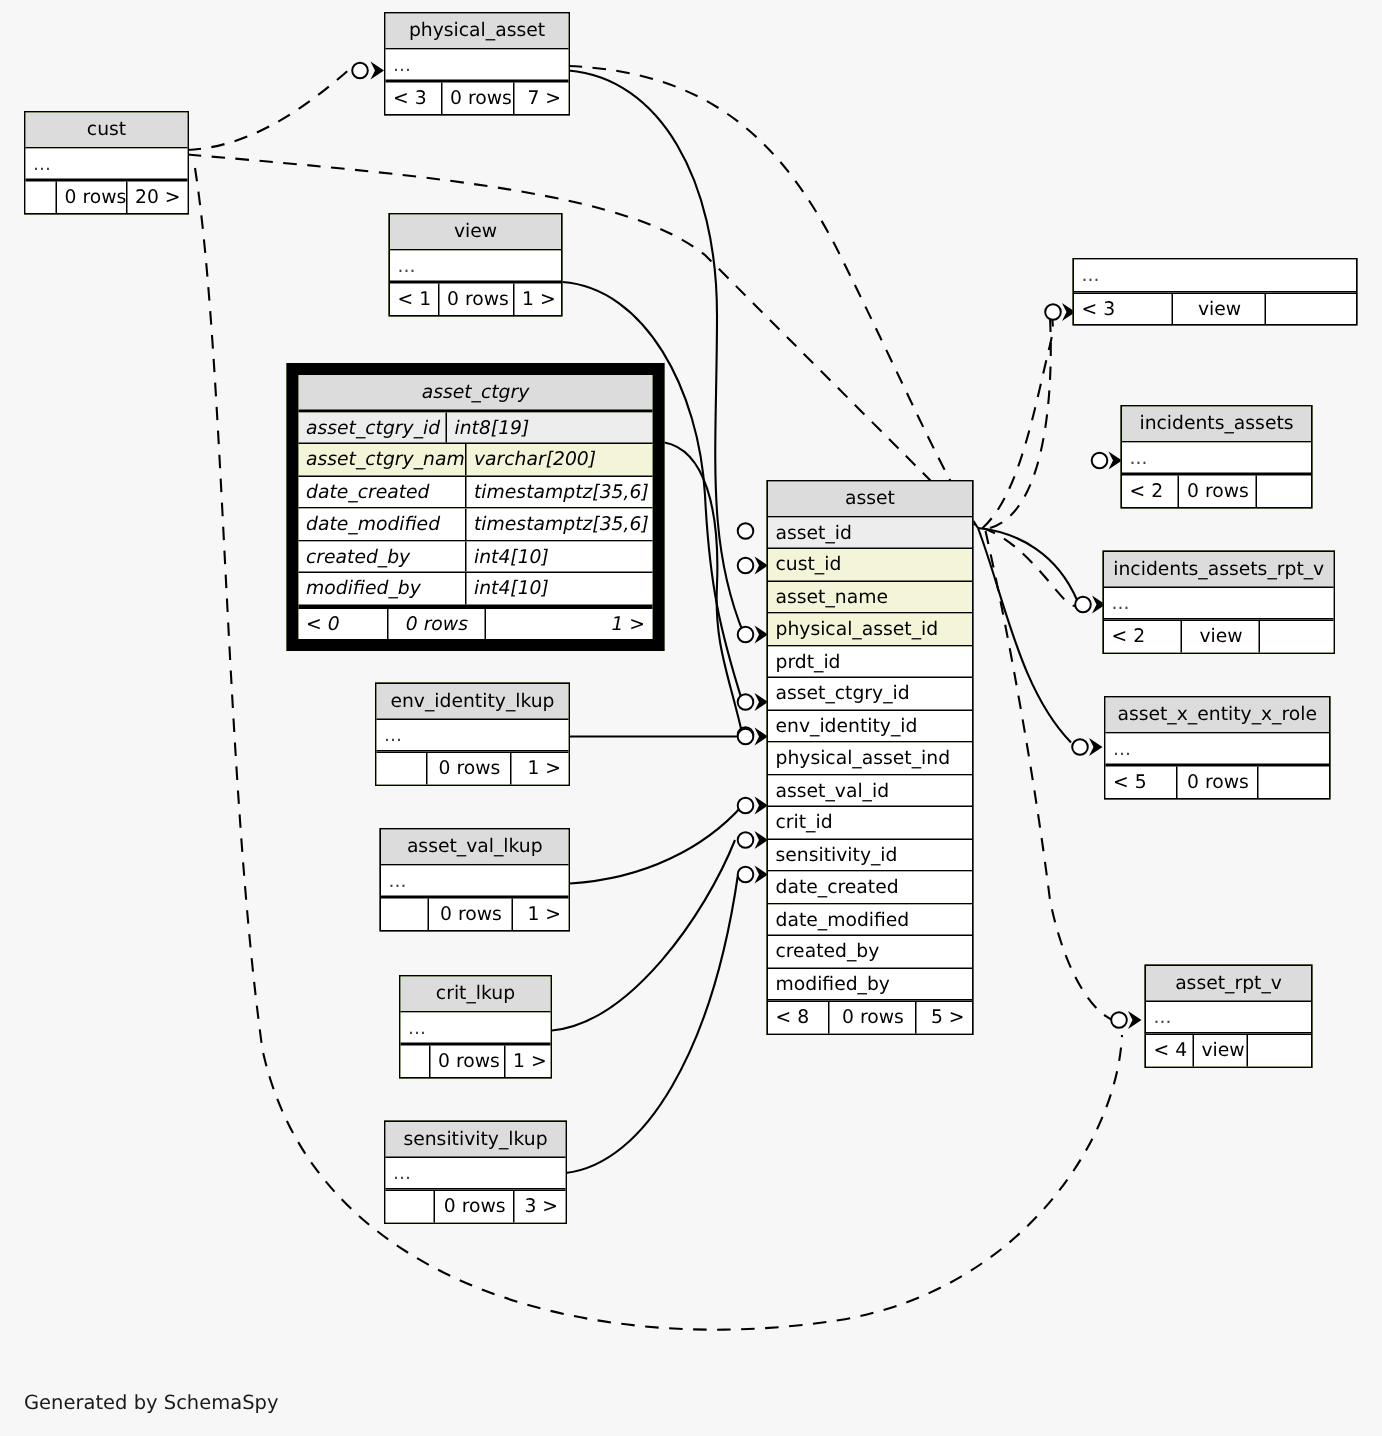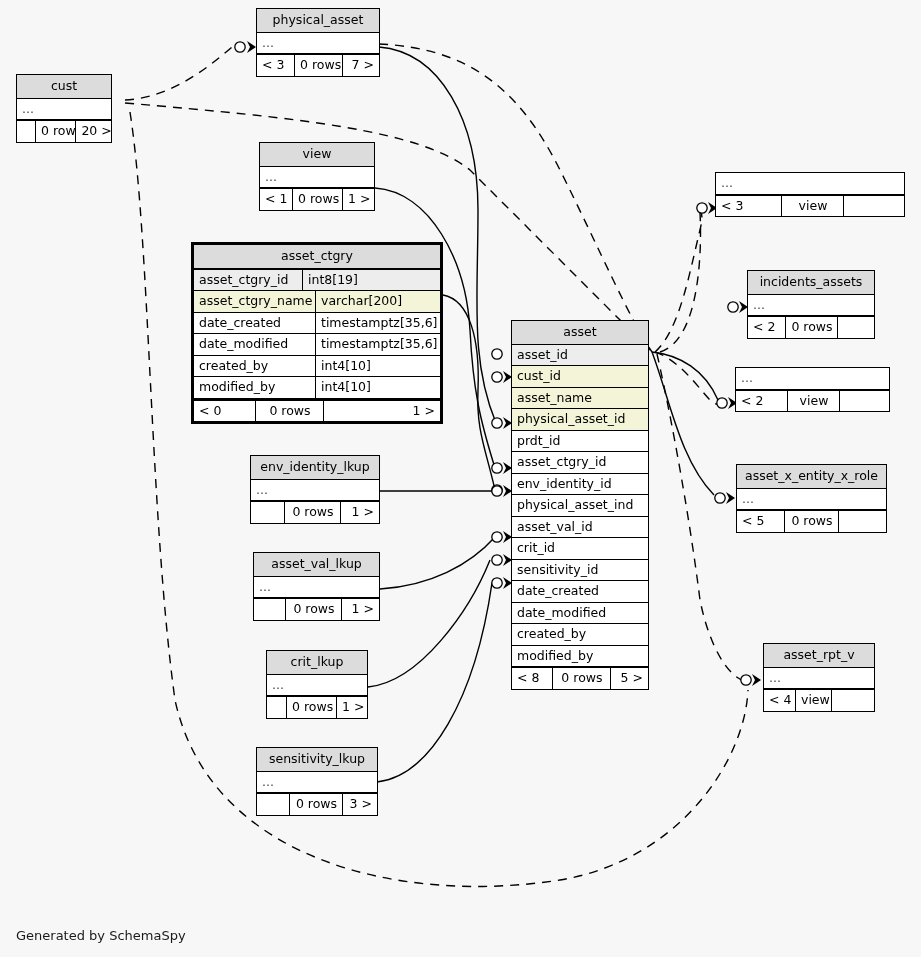--- a/index.html
+++ b/index.html
@@ -32,21 +32,22 @@
   
   .node {
     position: absolute;
     box-sizing: border-box;
     border: 1px solid #000;
     background: #4d7c0f;
     font-size: 12.5px;
     line-height: 1;
   }
   .node.focus {
-    border: 3px solid #000000;
+    border: 8px solid #000000;
+    font-style: italic;
   }
   .node .thead {
     box-sizing: border-box;
     background: #dcdcdc;
     text-align: center;
     padding: 5px 6px 5px 6px;
     border-bottom: 1px solid #000;
     white-space: nowrap;
     font-size: 12.5px;
   }
@@ -219,21 +220,21 @@
     <div class="crow ellipsis">
       <span class="cname">...</span>
     </div>
     <div class="tfoot">
       <span class="fc left" style="width:38px">&lt; 3</span>
       <span class="fc mid" style="width:48px">0 rows</span>
       <span class="fc right" style="width:36px">7 &gt;</span>
     </div>
   </div>
 
-  <div class="node" style="left:16px; top:74px; width:96px;">
+  <div class="node" style="left:16px; top:74px; width:110px;">
     <div class="thead">cust</div>
     <div class="crow ellipsis">
       <span class="cname">...</span>
     </div>
     <div class="tfoot">
       <span class="fc left" style="width:21px"></span>
       <span class="fc mid" style="width:47px">0 rows</span>
       <span class="fc right" style="width:40px">20 &gt;</span>
     </div>
   </div>
@@ -406,20 +407,21 @@
       <span class="cname">...</span>
     </div>
     <div class="tfoot">
       <span class="fc left" style="width:38px">&lt; 2</span>
       <span class="fc mid" style="width:52px">0 rows</span>
       <span class="fc right" style="width:36px"></span>
     </div>
   </div>
 
   <div class="node" style="left:735px; top:367px; width:155px;">
+    <div class="thead">incidents_assets_rpt_v</div>
     <div class="crow ellipsis">
       <span class="cname">...</span>
     </div>
     <div class="tfoot">
       <span class="fc left" style="width:52px">&lt; 2</span>
       <span class="fc mid" style="width:52px">view</span>
       <span class="fc right" style="width:49px"></span>
     </div>
   </div>
 

